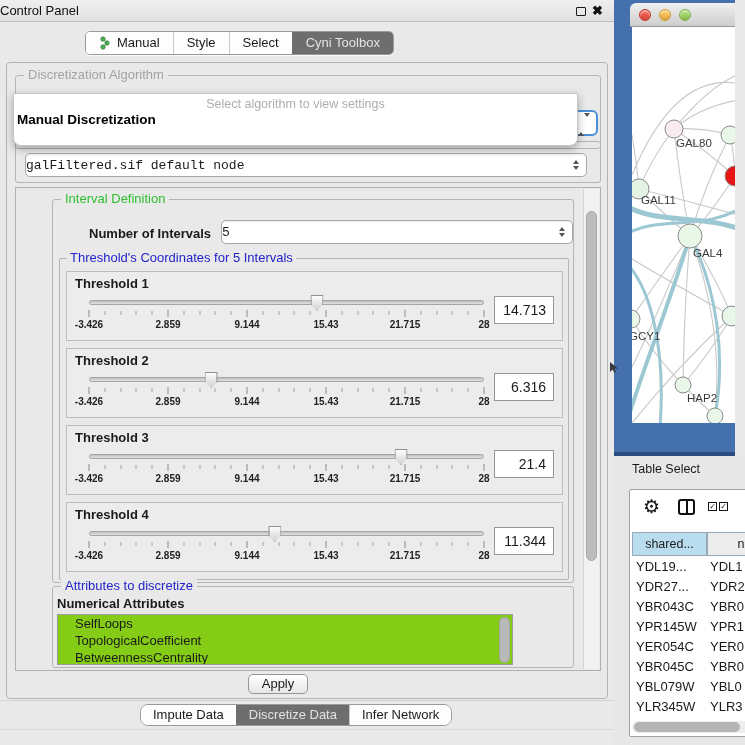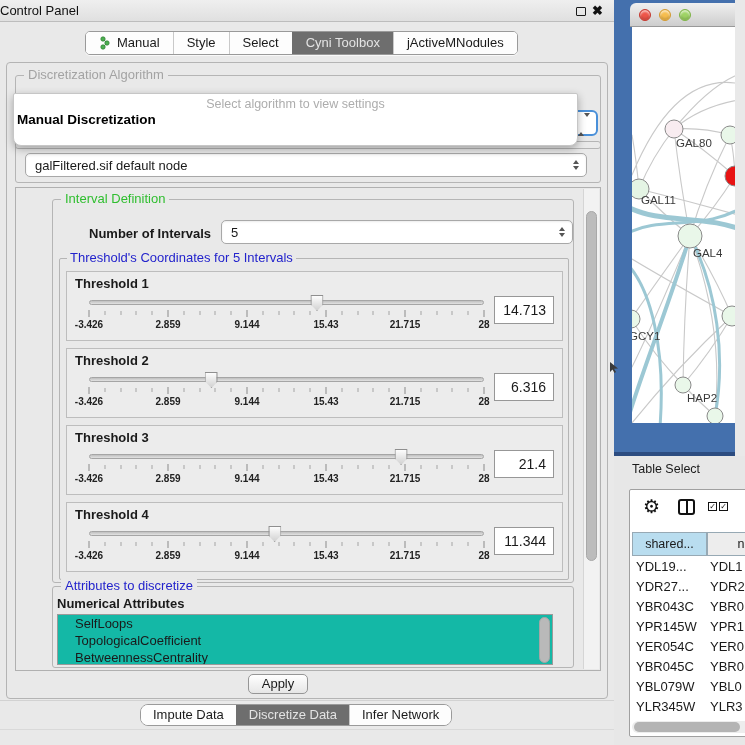--- a/index.html
+++ b/index.html
@@ -41,22 +41,22 @@
            border:1px solid #c6c6c6; border-radius:2px 2px 8px 8px;
            box-shadow:0 3px 8px rgba(0,0,0,.3); z-index:6; padding-top:2px; }
   .popup .ph { text-align:center; color:#adadad; font-size:12.5px; height:16px; line-height:16px; }
   .popup-option { font-size:13.5px; height:16px; line-height:16px; padding-left:3px; color:#000; white-space:nowrap; }
   .popup-option.first { font-weight:bold; }
 
   .tdata-group { left:8px; top:78px; width:586px; height:42px; }
   .tdata-group > .legend { color:var(--group-navy,#14145a); }
 
   .combo { position:absolute; background:#fff; border:1px solid #a8a8a8; border-radius:5px;
-           font-size:13px; display:flex; align-items:center; padding-left:9px;
-           box-shadow:inset 0 1px 2px rgba(0,0,0,.08); }
+           font-size:13px; display:flex; align-items:center; 
+           box-shadow:inset 0 1px 2px rgba(0,0,0,.08);font-family:Liberation Mono, monospace; }
   .combo .spin { position:absolute; right:7px; top:50%; transform:translateY(-50%); display:flex;
                  flex-direction:column; align-items:center; }
   .spin .up { width:0;height:0;border-left:3.5px solid transparent;border-right:3.5px solid transparent;
               border-bottom:4.5px solid #555; margin-bottom:2px; }
   .spin .dn { width:0;height:0;border-left:3.5px solid transparent;border-right:3.5px solid transparent;
               border-top:4.5px solid #555; }
   .tdata-combo { left:18px; top:90px; width:562px; height:24px; }
 
   .scroll-panel { position:absolute; left:8px; top:124px; width:586px; height:484px;
                   border:1px solid #b0b0b0; background:#e9e9e9; }
@@ -90,21 +90,21 @@
   .ticks span.major { height:7px; top:0; }
   .ticklabels { position:absolute; left:0; right:0; top:27px; height:12px; }
   .ticklabels span { position:absolute; transform:translateX(-50%); font-size:10px; font-weight:bold;
                      color:#222; white-space:nowrap; }
   .valbox { width:60px; height:28px; background:#fff; border:1px solid #979797; font-size:14px;
             text-align:right; padding:5px 7px 0 0; margin-top:4px; }
 
   .attr-group { left:36px; top:398px; width:522px; height:82px; }
   .attr-group > .legend { color:var(--group-blue,#2323cc); }
   .attr-title { position:absolute; left:4px; top:9px; font-weight:bold; font-size:13px; }
-  .attr-list { position:absolute; left:4px; top:27px; width:496px; height:51px; background:#14b8a6;
+  .attr-list { position:absolute; left:4px; top:27px; width:456px; height:51px; background:#84cc16;
                border:1px solid #9a9a9a; overflow:hidden; }
   .list-item { font-size:13px; line-height:17px; padding-left:17px; white-space:nowrap; }
   .attr-list .lscroll { position:absolute; right:2px; top:2px; width:11px; height:46px;
                         background:#b9b9b9; border:1px solid #a5a5a5; border-radius:6px; }
 
   .apply-btn { position:absolute; left:241px; top:611px; width:60px; height:20px;
                background:linear-gradient(#ffffff,#e6e6e6); border:1px solid #969696; border-radius:5px;
                font-size:13px; text-align:center; line-height:18px; }
 
   .bottom-tabbar { position:absolute; left:140px; top:704px; height:22px; display:inline-flex;
@@ -176,23 +176,20 @@
           <span class="tab-label">Manual</span>
         </div>
         <div class="tab">
           <span class="tab-label">Style</span>
         </div>
         <div class="tab">
           <span class="tab-label">Select</span>
         </div>
         <div class="tab selected">
           <span class="tab-label">Cyni Toolbox</span>
-        </div>
-        <div class="tab">
-          <span class="tab-label">jActiveMNodules</span>
         </div>
       </div>
 
     <div class="content-panel">
 
       <div class="group algo-group">
         <span class="legend">Discretization Algorithm</span>
         <div class="algo-combo">
           <span class="spin" style="position:absolute; right:6px; top:5px;"><span class="up"></span><span class="dn"></span></span>
         </div>

